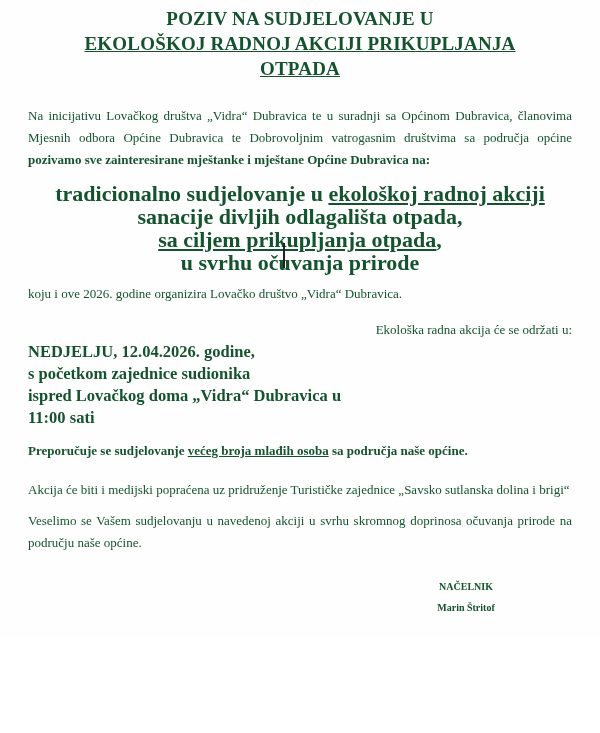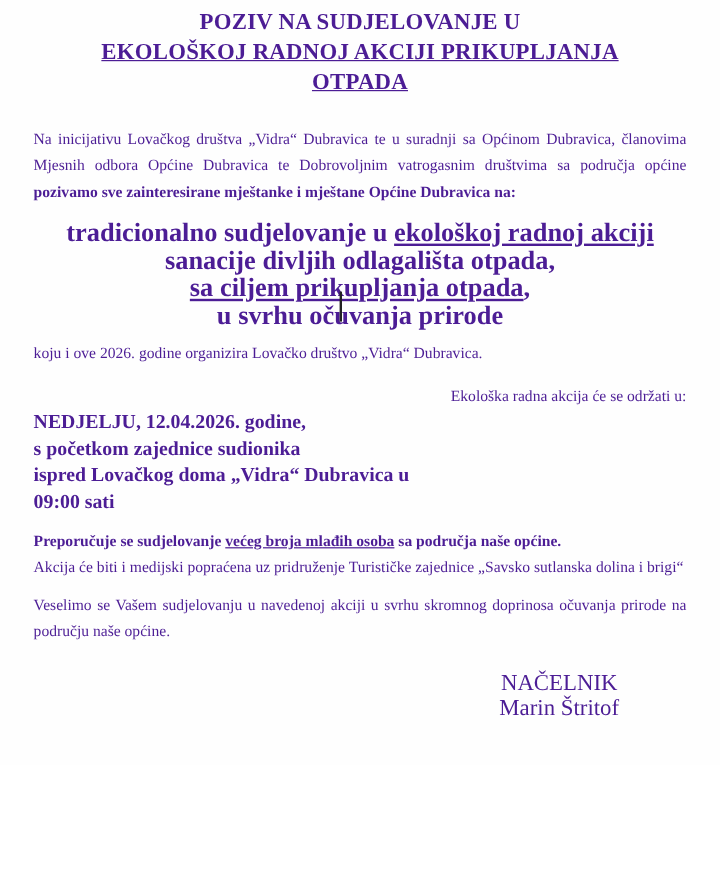--- a/index.html
+++ b/index.html
@@ -5,21 +5,21 @@
   html, body {
     margin: 0;
     padding: 0;
     background: #ffffff;
   }
   .page {
     position: relative;
     width: 600px;
     height: 638px;
     background: #fefefe;
-    color: #4c1d95;
+    color: #14532d;
     font-family: "Liberation Serif", "DejaVu Serif", serif;
     box-sizing: border-box;
     padding: 6px 28px 0 28px;
     overflow: hidden;
   }
   .title {
     text-align: center;
     font-weight: bold;
     font-size: 19px;
     line-height: 25px;
@@ -45,30 +45,31 @@
   .schedule-block {
     text-align: left;
     font-weight: bold;
     font-size: 16.5px;
     line-height: 22px;
   }
   .p-recommendation {
     margin-top: 11px;
     font-weight: bold;
   }
-  .p-media { }
+  .p-media { margin-top: 17px; }
   .p-lunch { margin-top: 9px; }
   .p-closing { margin-top: 9px; }
   .signature {
     margin-top: 22px;
     margin-left: 372px;
     width: 132px;
     text-align: center;
-    font-size: 19px;
+    font-size: 10px;
     line-height: 21px;
+    font-weight: bold;
   }
   .text-cursor {
     position: absolute;
     left: 283px;
     top: 243px;
     width: 2px;
     height: 25px;
     background: #222222;
   }
 </style>
@@ -93,21 +94,21 @@
   </div>
 
   <p class="body-text p-organizer">koju i ove 2026. godine organizira Lovačko društvo „Vidra“ Dubravica.</p>
 
   <p class="body-text p-schedule-intro">Ekološka radna akcija će se održati u:</p>
 
   <div class="schedule-block">
     <div>NEDJELJU, 12.04.2026. godine,</div>
     <div>s početkom zajednice sudionika</div>
     <div>ispred Lovačkog doma „Vidra“ Dubravica u</div>
-    <div>09:00 sati</div>
+    <div>11:00 sati</div>
   </div>
 
   <p class="body-text justify p-recommendation"><span>Preporučuje se sudjelovanje </span><span class="u">većeg broja mlađih osoba</span><span> sa područja naše općine.</span></p>
 
   <p class="body-text justify p-media">Akcija će biti i medijski popraćena uz pridruženje Turističke zajednice „Savsko sutlanska dolina i brigi“</p>
 
 
   <p class="body-text justify p-closing">Veselimo se Vašem sudjelovanju u navedenoj akciji u svrhu skromnog doprinosa očuvanja prirode na području naše općine.</p>
 
   <div class="signature">

